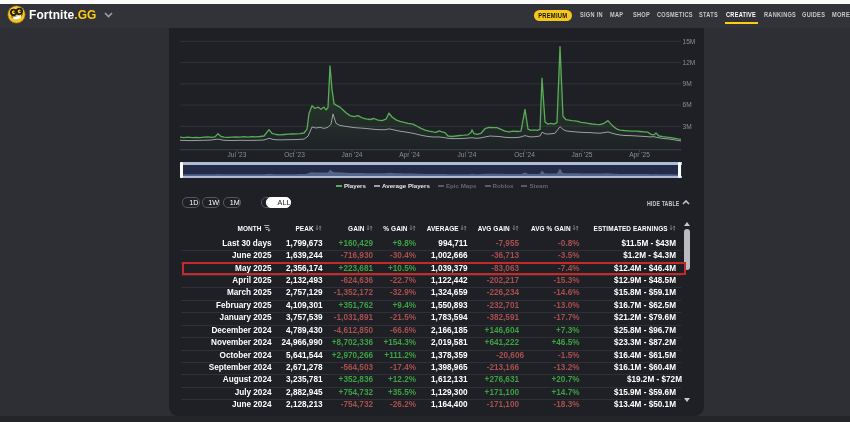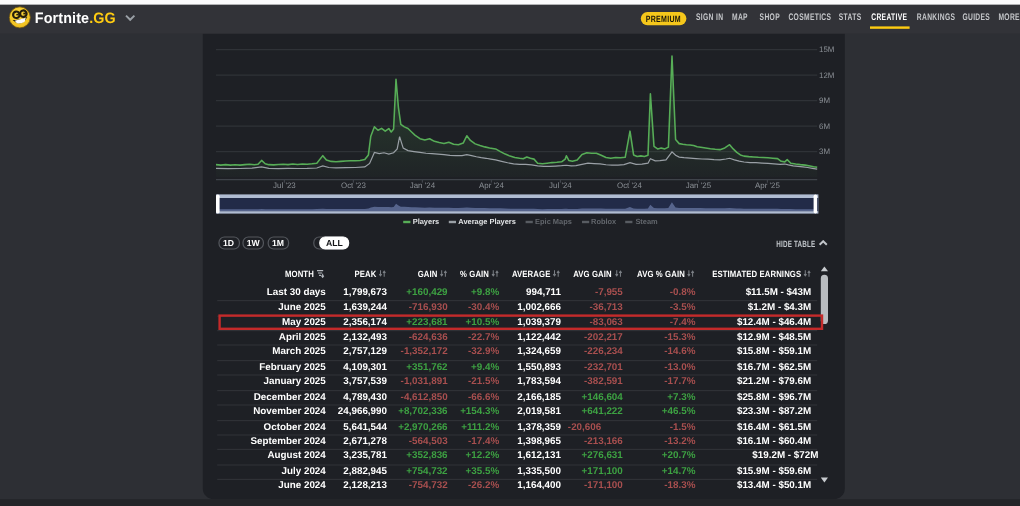--- a/index.html
+++ b/index.html
@@ -27,21 +27,21 @@
 #navin { position:absolute; left:0; top:2.2px; width:501.5px; height:11.1px; background:#222b48; overflow:hidden; }
 .handle { position:absolute; top:162.4px; width:3.8px; height:15.5px; background:#fff; border-radius:1.5px; z-index:3; }
 
 .legend { position:absolute; top:182px; left:17px; width:850px; text-align:center; font-size:6.2px; color:#e2e4e6; }
 .legend b { font-weight:bold; }
 .lg-dash { display:inline-block; width:6px; height:1.8px; vertical-align:1.5px; margin-right:2px; }
 .lg-item { margin:0 4px; white-space:nowrap; }
 .lg-dis { color:#63676d; }
 
 .pill { position:absolute; top:196.5px; height:11.5px; border:1px solid #54575d; border-radius:5px;
-  color:#fff; font-size:7.2px; font-weight:bold; text-align:center; line-height:10.4px; }
+  color:#fff; font-size:7.2px; font-weight:normal; text-align:right; line-height:10.4px; }
 .pill.all { background:#fff; color:#141518; border-color:#fff; }
 #hidetable { position:absolute; top:199px; left:600px; width:90px; text-align:right; font-size:7.5px; font-weight:bold; color:#c2c6cb; letter-spacing:0.2px; }
 #hidetable .t { display:inline-block; transform:scaleX(0.7); transform-origin:100% 50%; }
 
 #thead { position:absolute; left:0; top:223.8px; width:850px; height:12px; }
 .th { position:absolute; top:0; font-size:7.5px; font-weight:bold; color:#fff; white-space:nowrap; letter-spacing:0.1px; transform:scaleX(0.86); transform-origin:100% 50%; }
 .si { vertical-align:-1px; }
 #tbody { position:absolute; left:0; top:237.3px; width:850px; height:170.3px; overflow:hidden; }
 .tr { position:absolute; left:0; width:850px; height:12.42px; }
 .td { position:absolute; top:0; font-size:8.2px; font-weight:bold; line-height:12.42px; white-space:nowrap; }
@@ -282,21 +282,21 @@
         <span class="td g" style="right:331.0px">+641,222</span>
         <span class="td g" style="right:270.5px">+46.5%</span>
         <span class="td w" style="right:174.0px">$23.3M - $87.2M</span>
       </div>
       <div class="tr" style="top:112.27px">
         <span class="td w" style="right:578.5px">October 2024</span>
         <span class="td w" style="right:527.5px">5,641,544</span>
         <span class="td g" style="right:477.0px">+2,970,266</span>
         <span class="td g" style="right:434.0px">+111.2%</span>
         <span class="td w" style="right:382.5px">1,378,359</span>
-        <span class="td r" style="right:349px">-20,606</span>
+        <span class="td r" style="right:326px">-20,606</span>
         <span class="td r" style="right:270.5px">-1.5%</span>
         <span class="td w" style="right:174.0px">$16.4M - $61.5M</span>
       </div>
       <div class="tr" style="top:124.69px">
         <span class="td w" style="right:578.5px">September 2024</span>
         <span class="td w" style="right:527.5px">2,671,278</span>
         <span class="td r" style="right:477.0px">-564,503</span>
         <span class="td r" style="right:434.0px">-17.4%</span>
         <span class="td w" style="right:382.5px">1,398,965</span>
         <span class="td r" style="right:331.0px">-213,166</span>
@@ -311,21 +311,21 @@
         <span class="td w" style="right:382.5px">1,612,131</span>
         <span class="td g" style="right:331.0px">+276,631</span>
         <span class="td g" style="right:270.5px">+20.7%</span>
         <span class="td w" style="right:168px">$19.2M - $72M</span>
       </div>
       <div class="tr" style="top:149.53px">
         <span class="td w" style="right:578.5px">July 2024</span>
         <span class="td w" style="right:527.5px">2,882,945</span>
         <span class="td g" style="right:477.0px">+754,732</span>
         <span class="td g" style="right:434.0px">+35.5%</span>
-        <span class="td w" style="right:382.5px">1,335,500</span>
+        <span class="td w" style="right:382.5px">1,129,300</span>
         <span class="td g" style="right:331.0px">+171,100</span>
         <span class="td g" style="right:270.5px">+14.7%</span>
         <span class="td w" style="right:174.0px">$15.9M - $59.6M</span>
       </div>
       <div class="tr" style="top:161.95px">
         <span class="td w" style="right:578.5px">June 2024</span>
         <span class="td w" style="right:527.5px">2,128,213</span>
         <span class="td r" style="right:477.0px">-754,732</span>
         <span class="td r" style="right:434.0px">-26.2%</span>
         <span class="td w" style="right:382.5px">1,164,400</span>

